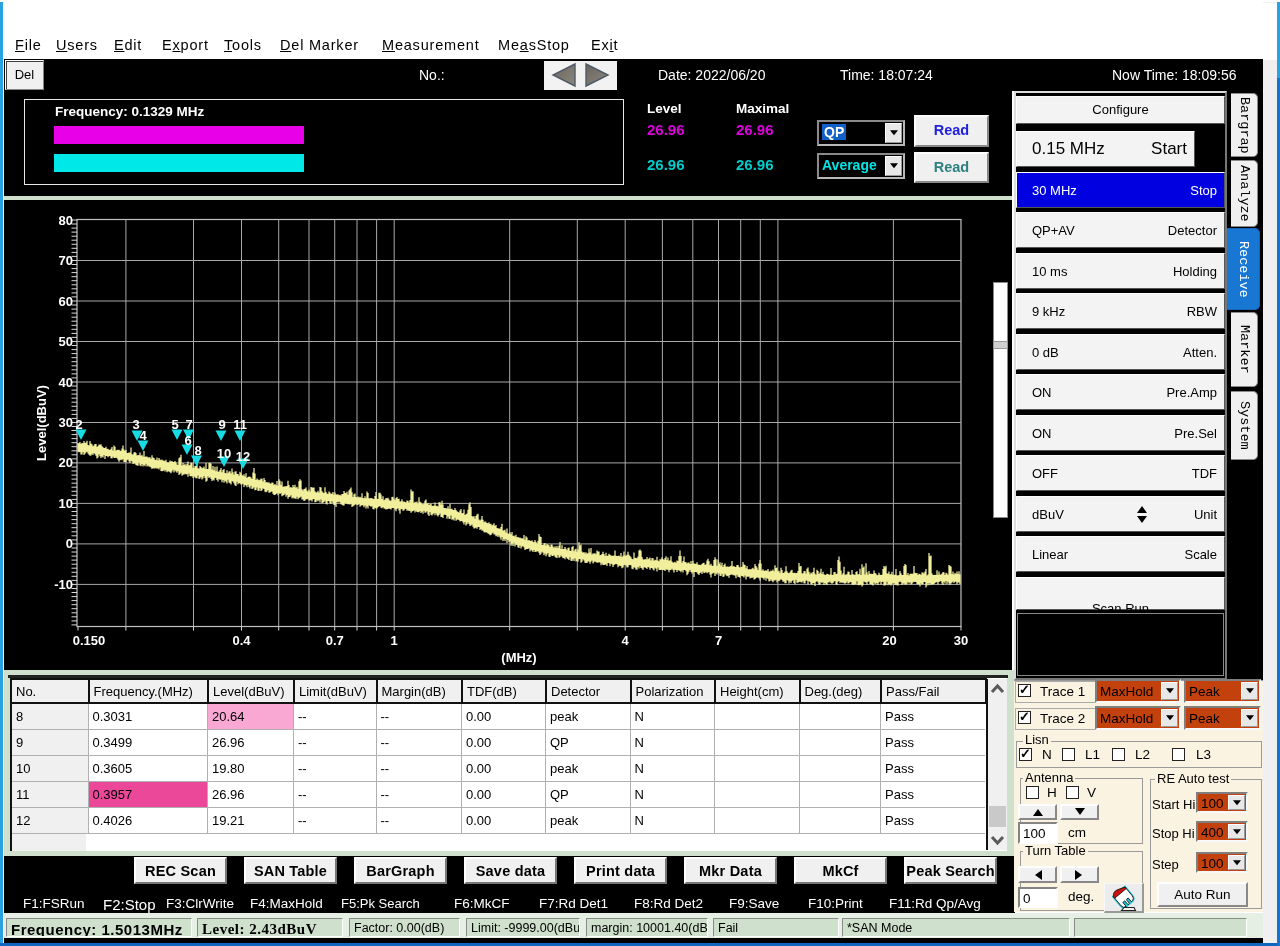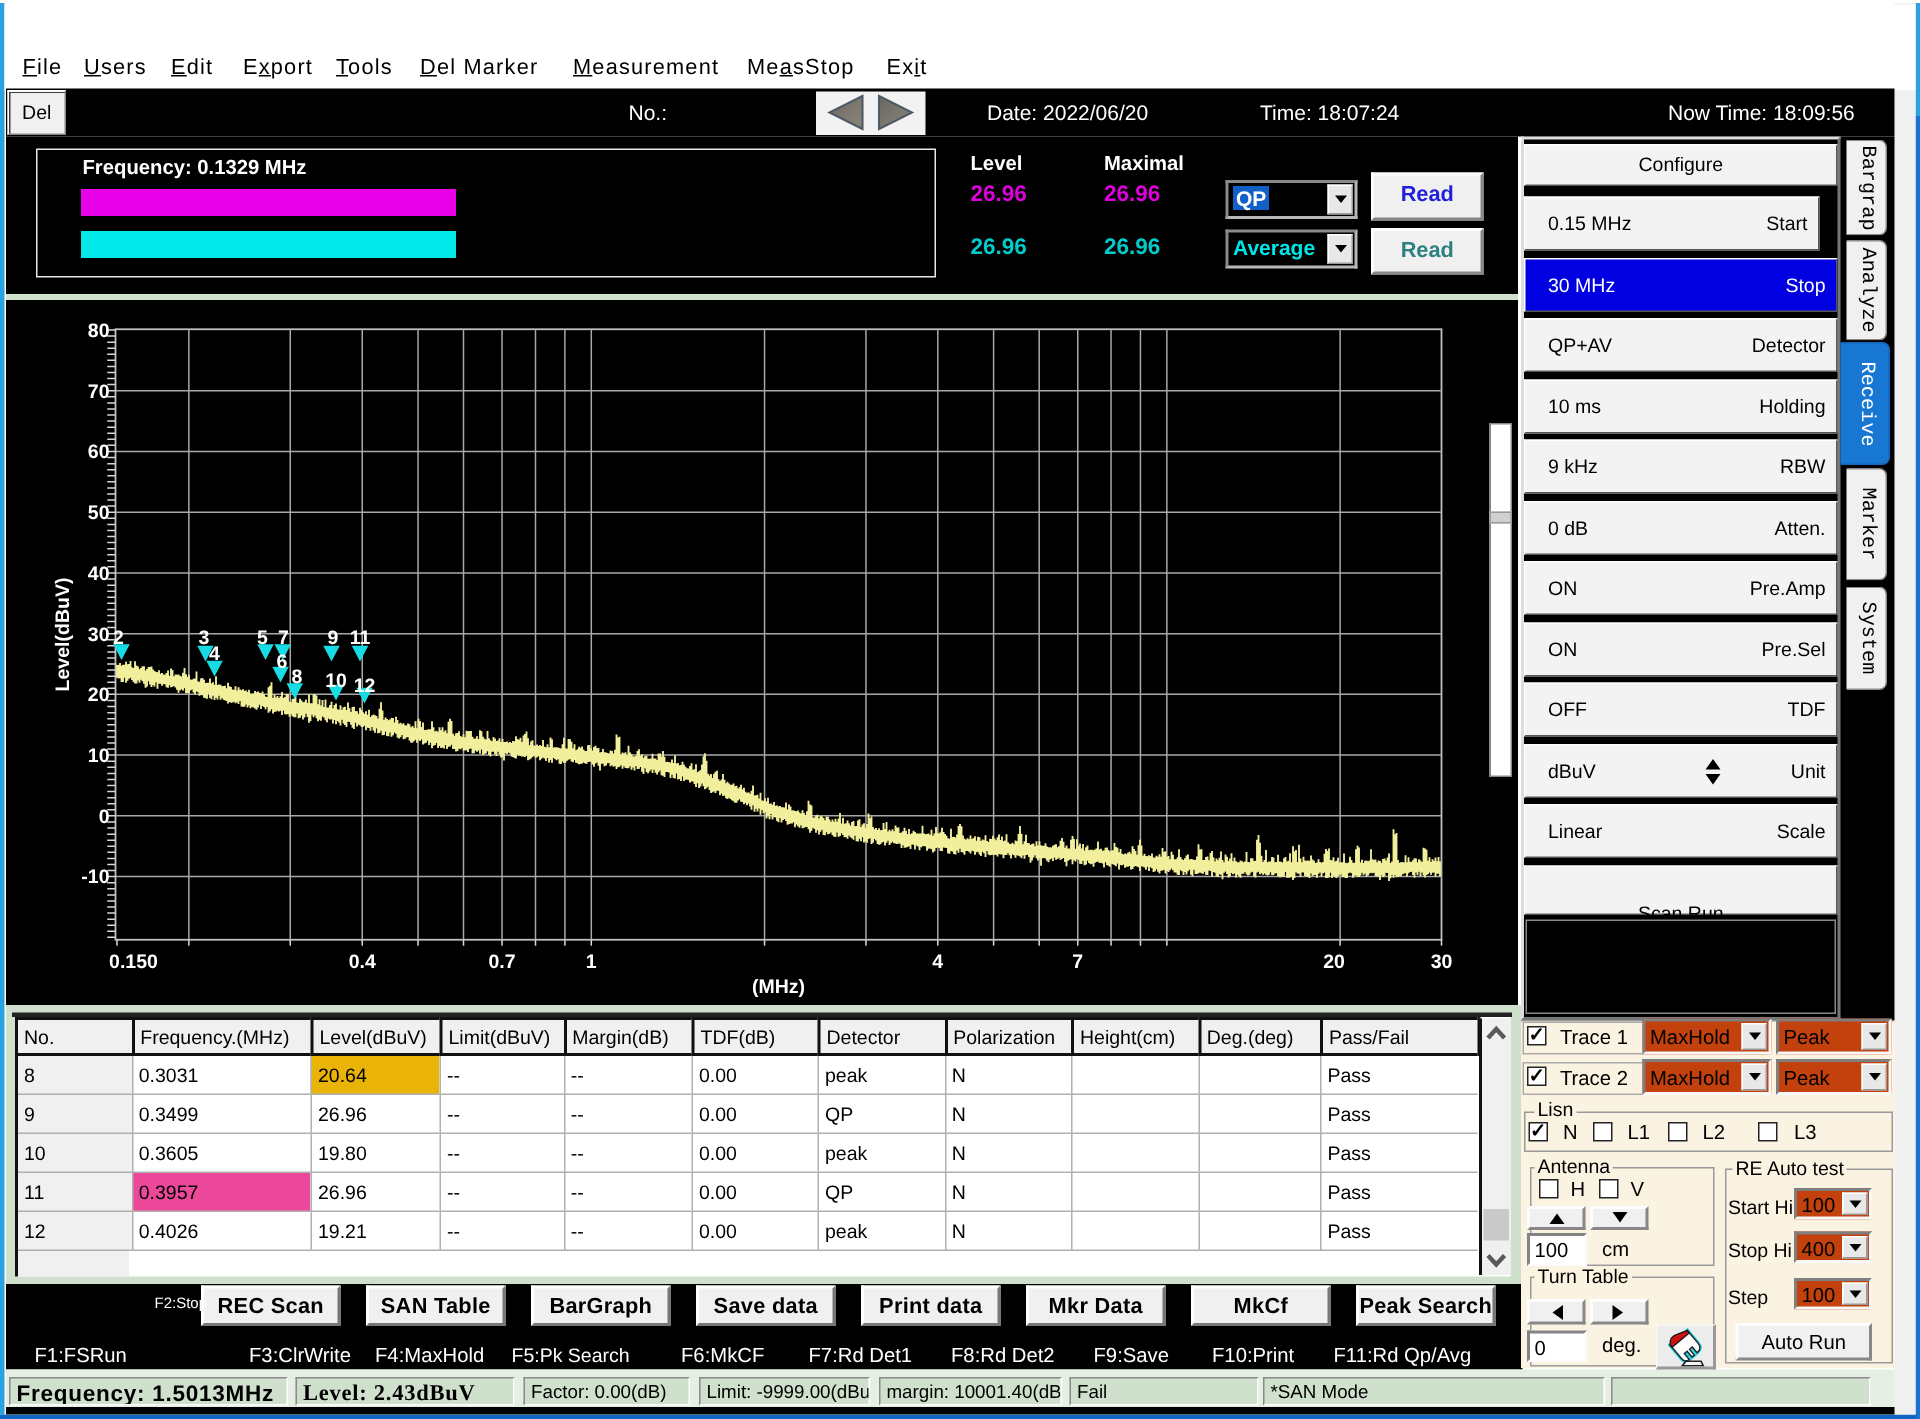--- a/index.html
+++ b/index.html
@@ -171,21 +171,21 @@
 <div class="abs" style="left:880px;top:678px;width:104.5px;height:26px;background:#f0f0f0;border-left:2px solid #111;border-top:2px solid #111;border-bottom:2px solid #111;">
     <span style="position:absolute;left:4px;top:4px;font-size:13px;color:#000;white-space:nowrap;text-align:center;">Pass/Fail</span>
   </div>
 <div class="abs" style="left:984.5px;top:678px;width:2px;height:26px;background:#111;"></div>
 <div class="abs" style="left:10px;top:704px;width:77.5px;height:26px;background:#f0f0f0;border-left:2px solid #111;border-bottom:1px solid #b0b0b0;">
     <span style="position:absolute;left:4px;top:5px;font-size:13px;color:#000;">8</span>
   </div>
 <div class="abs" style="left:87.5px;top:704px;width:119.5px;height:26px;background:#fff;border-left:1px solid #b0b0b0;border-bottom:1px solid #b0b0b0;">
     <span style="position:absolute;left:4px;top:5px;font-size:13px;color:#000;">0.3031</span>
   </div>
-<div class="abs" style="left:207px;top:704px;width:86px;height:26px;background:#eab308;border-left:1px solid #b0b0b0;border-bottom:1px solid #b0b0b0;">
+<div class="abs" style="left:207px;top:704px;width:86px;height:26px;background:#f9a8d4;border-left:1px solid #b0b0b0;border-bottom:1px solid #b0b0b0;">
     <span style="position:absolute;left:4px;top:5px;font-size:13px;color:#000;">20.64</span>
   </div>
 <div class="abs" style="left:293px;top:704px;width:82.5px;height:26px;background:#fff;border-left:1px solid #b0b0b0;border-bottom:1px solid #b0b0b0;">
     <span style="position:absolute;left:4px;top:5px;font-size:13px;color:#000;">--</span>
   </div>
 <div class="abs" style="left:375.5px;top:704px;width:85.5px;height:26px;background:#fff;border-left:1px solid #b0b0b0;border-bottom:1px solid #b0b0b0;">
     <span style="position:absolute;left:4px;top:5px;font-size:13px;color:#000;">--</span>
   </div>
 <div class="abs" style="left:461px;top:704px;width:84px;height:26px;background:#fff;border-left:1px solid #b0b0b0;border-bottom:1px solid #b0b0b0;">
     <span style="position:absolute;left:4px;top:5px;font-size:13px;color:#000;">0.00</span>
@@ -368,21 +368,21 @@
 <div class="abs" style="left:684px;top:857px;width:93px;height:27px;background:#f0f0f0;border-top:2px solid #fff;border-left:2px solid #fff;border-right:2px solid #777;border-bottom:2px solid #777;">
     <div style="text-align:center;font-size:14.5px;font-weight:bold;letter-spacing:0.2px;color:#000;margin-top:4px;">Mkr Data</div>
   </div>
 <div class="abs" style="left:794px;top:857px;width:93px;height:27px;background:#f0f0f0;border-top:2px solid #fff;border-left:2px solid #fff;border-right:2px solid #777;border-bottom:2px solid #777;">
     <div style="text-align:center;font-size:14.5px;font-weight:bold;letter-spacing:0.2px;color:#000;margin-top:4px;">MkCf</div>
   </div>
 <div class="abs" style="left:904px;top:857px;width:93px;height:27px;background:#f0f0f0;border-top:2px solid #fff;border-left:2px solid #fff;border-right:2px solid #777;border-bottom:2px solid #777;">
     <div style="text-align:center;font-size:14.5px;font-weight:bold;letter-spacing:0.2px;color:#000;margin-top:4px;">Peak Search</div>
   </div>
 <div class="abs wt" style="left:23px;top:896px;font-size:13.5px;">F1:FSRun</div>
-<div class="abs wt" style="left:103px;top:864px;font-size:10px;">F2:Stop</div>
+<div class="abs wt" style="left:103px;top:896px;font-size:15px;">F2:Stop</div>
 <div class="abs wt" style="left:166px;top:896px;font-size:13.5px;">F3:ClrWrite</div>
 <div class="abs wt" style="left:250px;top:896px;font-size:13.5px;">F4:MaxHold</div>
 <div class="abs wt" style="left:341px;top:896px;font-size:13px;">F5:Pk Search</div>
 <div class="abs wt" style="left:454px;top:896px;font-size:13.5px;">F6:MkCF</div>
 <div class="abs wt" style="left:539px;top:896px;font-size:13.5px;">F7:Rd Det1</div>
 <div class="abs wt" style="left:634px;top:896px;font-size:13.5px;">F8:Rd Det2</div>
 <div class="abs wt" style="left:729px;top:896px;font-size:13.5px;">F9:Save</div>
 <div class="abs wt" style="left:808px;top:896px;font-size:13.5px;">F10:Print</div>
 <div class="abs wt" style="left:889px;top:896px;font-size:13.5px;">F11:Rd Qp/Avg</div>
 <div class="abs" style="left:4px;top:913px;width:1259px;height:30px;background:#e6efe4;"></div>
@@ -409,21 +409,21 @@
   </div>
 <div class="abs" style="left:1074px;top:918px;width:173px;height:19px;overflow:hidden;background:#cfe0cc;border-top:1px solid #8a8a8a;border-left:1px solid #8a8a8a;border-right:1px solid #fff;border-bottom:1px solid #fff;">
     <span style="position:absolute;left:4px;top:2px;font-size:12.5px;color:#000;white-space:nowrap;"></span>
   </div>
 <div class="abs" style="left:4px;top:938px;width:1259px;height:5px;background:#000;"></div>
 <div class="abs blk" style="left:1014px;top:91px;width:249px;height:589px;"></div>
 <div class="abs" style="left:1014px;top:91px;width:213px;height:589px;background:#000;border:2px solid #777;border-top-color:#ddd;border-left-color:#ddd;"></div>
 <div class="rbtn" style="left:1016px;top:96px;width:209px;height:28px;font-size:13px;background:#f3f3f3;color:#000;">
     <div style="text-align:center;margin-top:5.0px;">Configure</div>
   </div>
-<div class="rbtn" style="left:1016px;top:131px;width:197px;height:36px;font-size:13px;background:#f3f3f3;color:#000;padding-left:42px;">
+<div class="rbtn" style="left:1016px;top:131px;width:179px;height:36px;font-size:17px;background:#f3f3f3;color:#000;padding-left:42px;">
     <span class="l">0.15 MHz</span>
     <span class="r">Start</span>
   </div>
 <div class="rbtn" style="left:1016px;top:171.5px;width:209px;height:36px;font-size:13px;background:#0000e0;color:#fff;">
     <span class="l">30 MHz</span>
     <span class="r">Stop</span>
   </div>
 <div class="rbtn" style="left:1016px;top:212px;width:209px;height:36px;font-size:13px;background:#f3f3f3;color:#000;">
     <span class="l">QP+AV</span>
     <span class="r">Detector</span>

